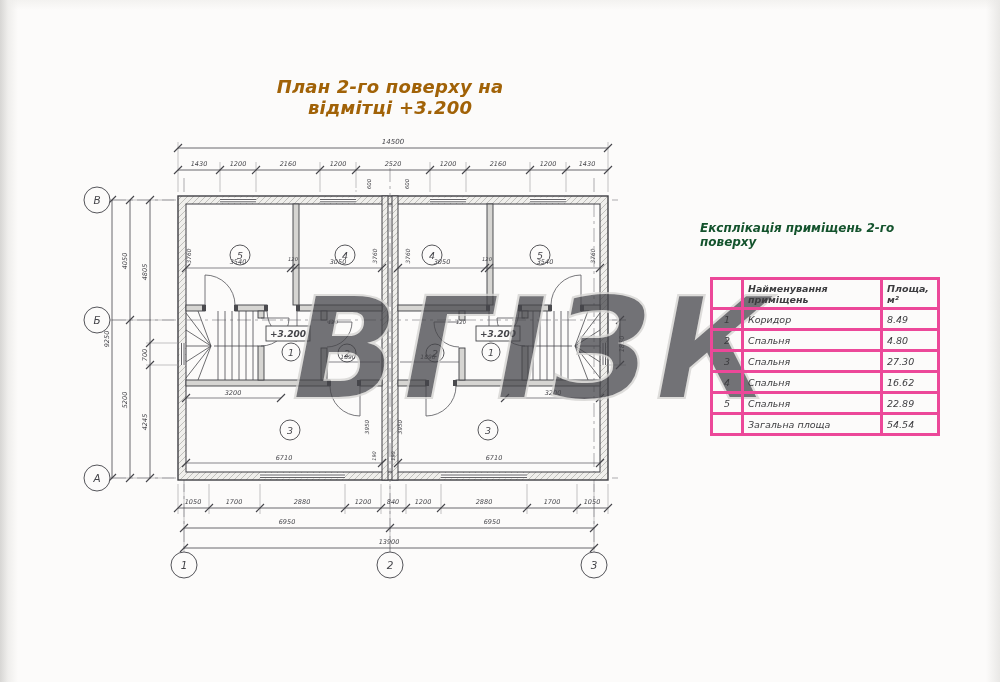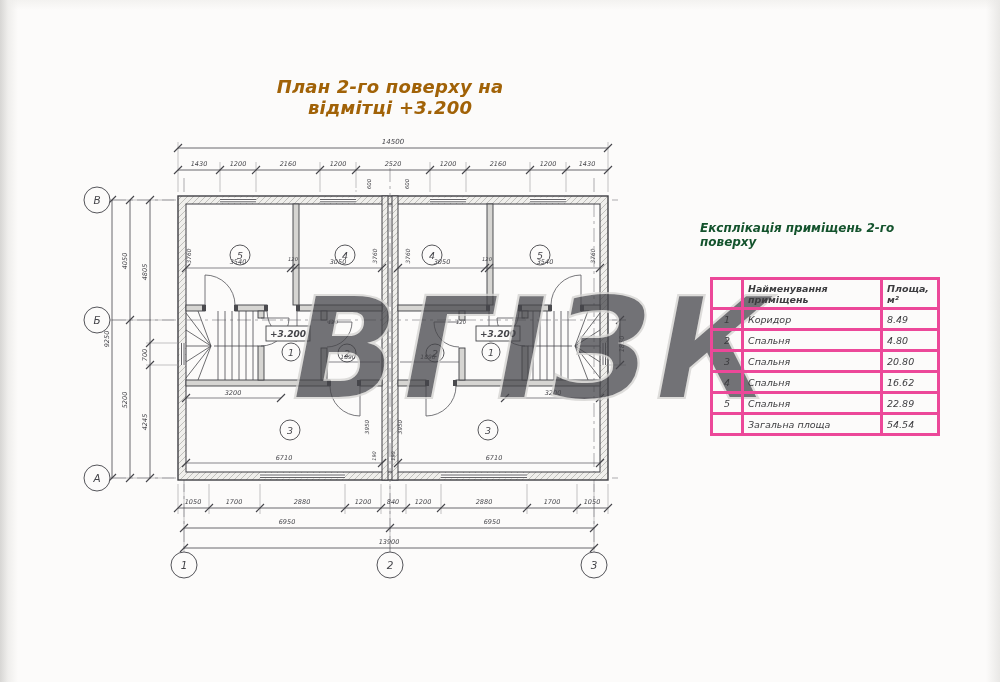--- a/index.html
+++ b/index.html
@@ -465,21 +465,21 @@
     <td class="c-area">8.49</td>
   </tr>
   <tr>
     <td class="c-num">2</td>
     <td class="c-name">Спальня</td>
     <td class="c-area">4.80</td>
   </tr>
   <tr>
     <td class="c-num">3</td>
     <td class="c-name">Спальня</td>
-    <td class="c-area">20.80</td>
+    <td class="c-area">27.30</td>
   </tr>
   <tr>
     <td class="c-num">4</td>
     <td class="c-name">Спальня</td>
     <td class="c-area">16.62</td>
   </tr>
   <tr>
     <td class="c-num">5</td>
     <td class="c-name">Спальня</td>
     <td class="c-area">22.89</td>

